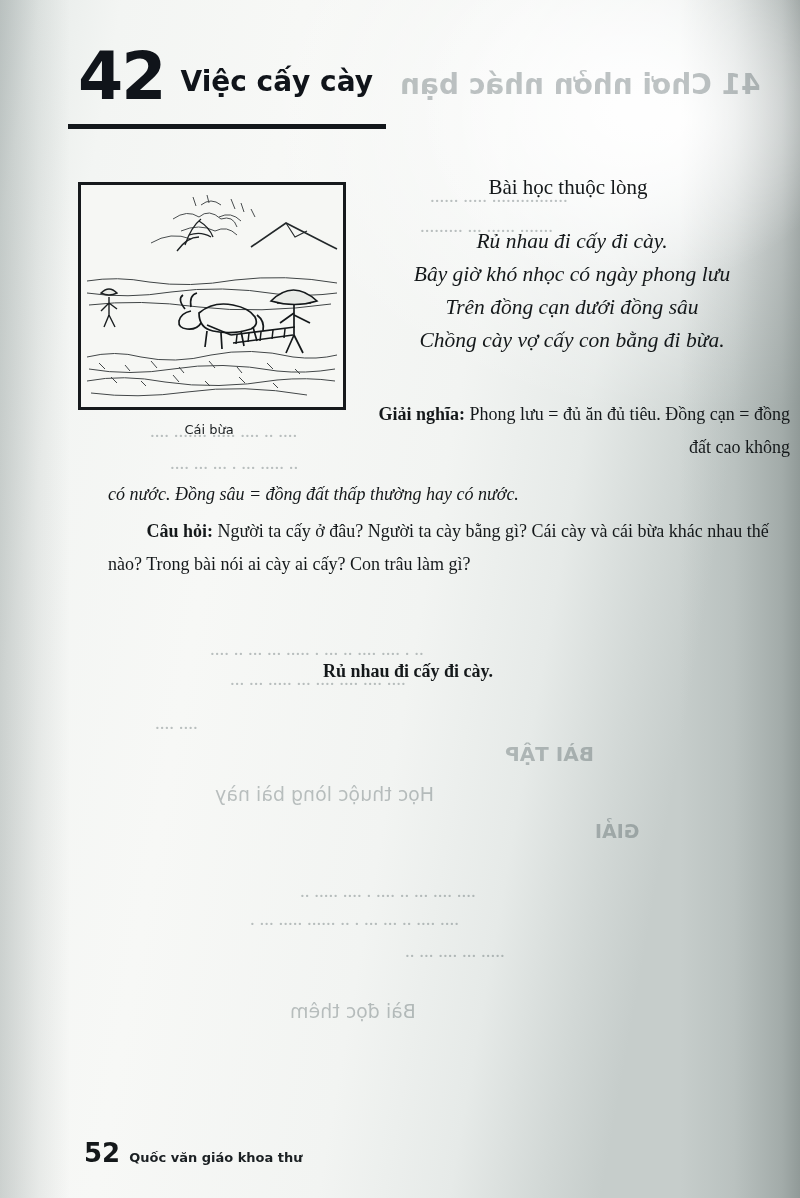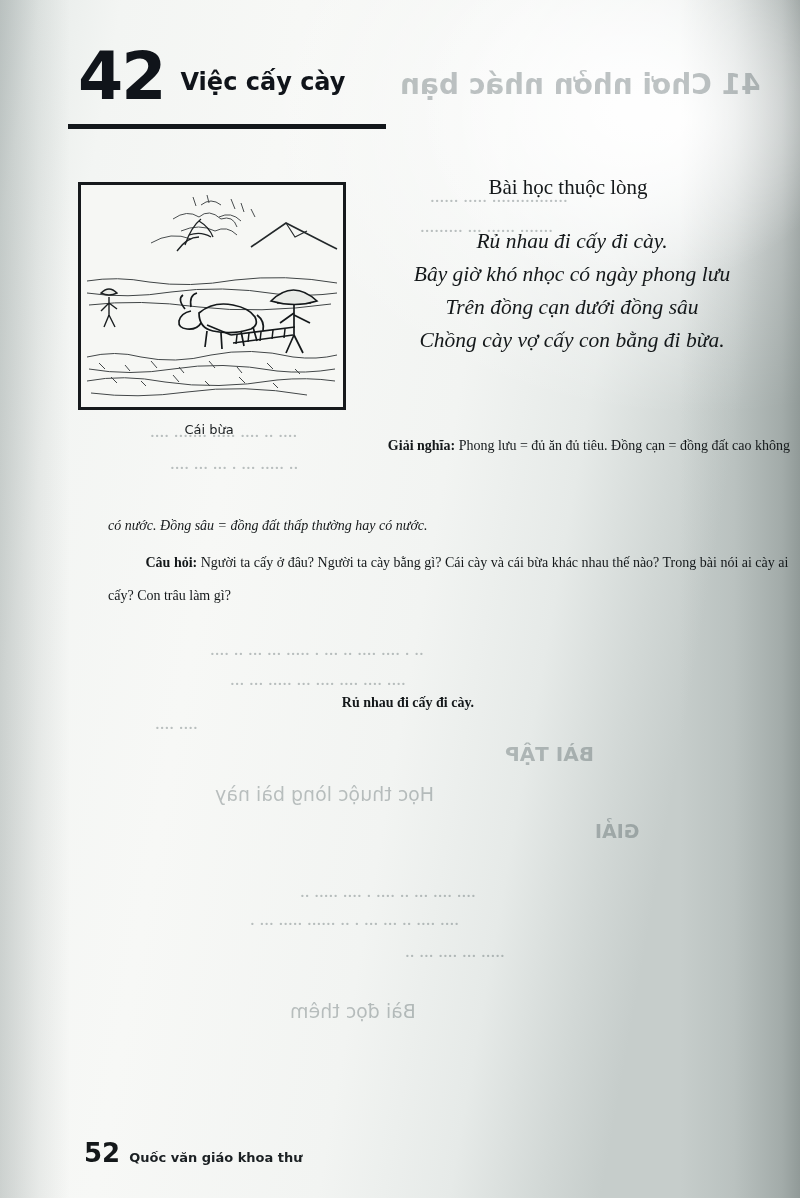--- a/index.html
+++ b/index.html
@@ -56,21 +56,21 @@
     font-family: "DejaVu Sans", sans-serif;
     font-weight: 700;
     font-size: 65px;
     line-height: 50px;
     letter-spacing: -2px;
     color: #10141a;
   }
   .lesson-title {
     font-family: "DejaVu Sans", sans-serif;
     font-weight: 700;
-    font-size: 24px;
+    font-size: 28px;
     line-height: 34px;
     color: #10141a;
     padding-bottom: 3px;
     margin-top: 19px;
   }
   .header-rule {
     position: absolute;
     left: 68px; top: 124px;
     width: 318px; height: 5px;
     background: #13171b;
@@ -115,24 +115,23 @@
     font-size: 21.5px;
     line-height: 33px;
     text-align: center;
   }
   .poem .ln { display: block; white-space: nowrap; }
   .it { font-style: italic; }
   .bd { font-weight: 700; }
 
   .para {
     position: absolute;
-    font-size: 14px;
+    font-size: 18px;
     line-height: 33px;
     text-align: justify;
-    margin-top: 31px;
   }
   #meaning {
     left: 356px; top: 398px;
     width: 434px;
     text-align: right;
   }
   #meaning-cont {
     left: 108px; top: 478px;
     width: 684px;
     text-align: left;

